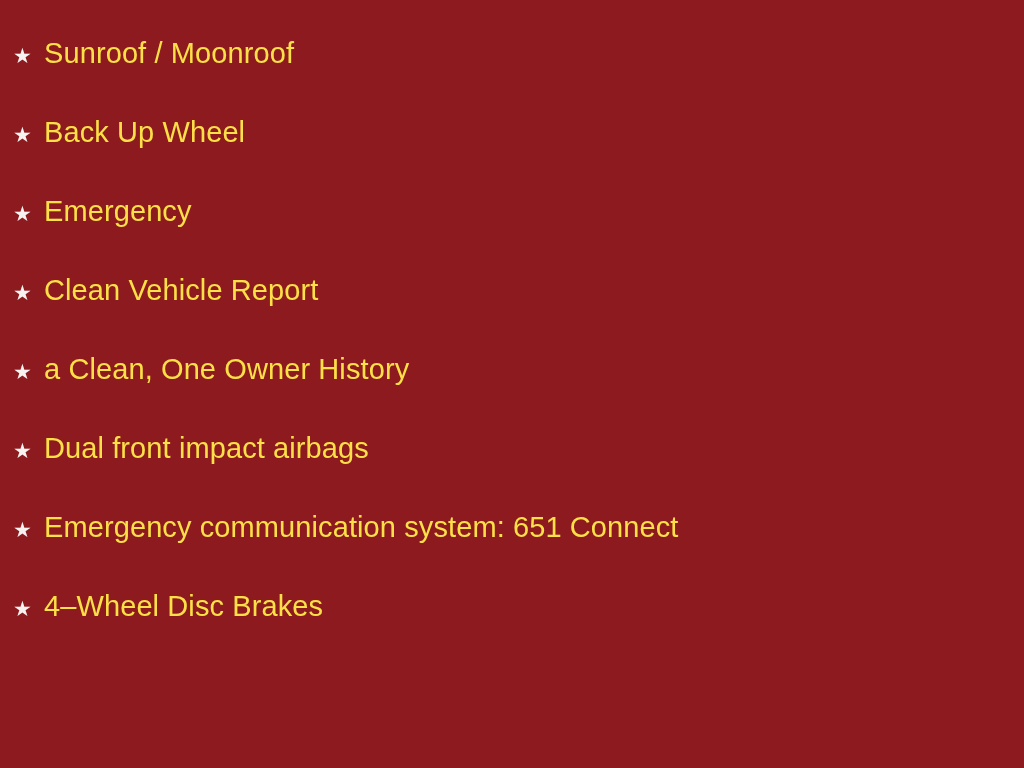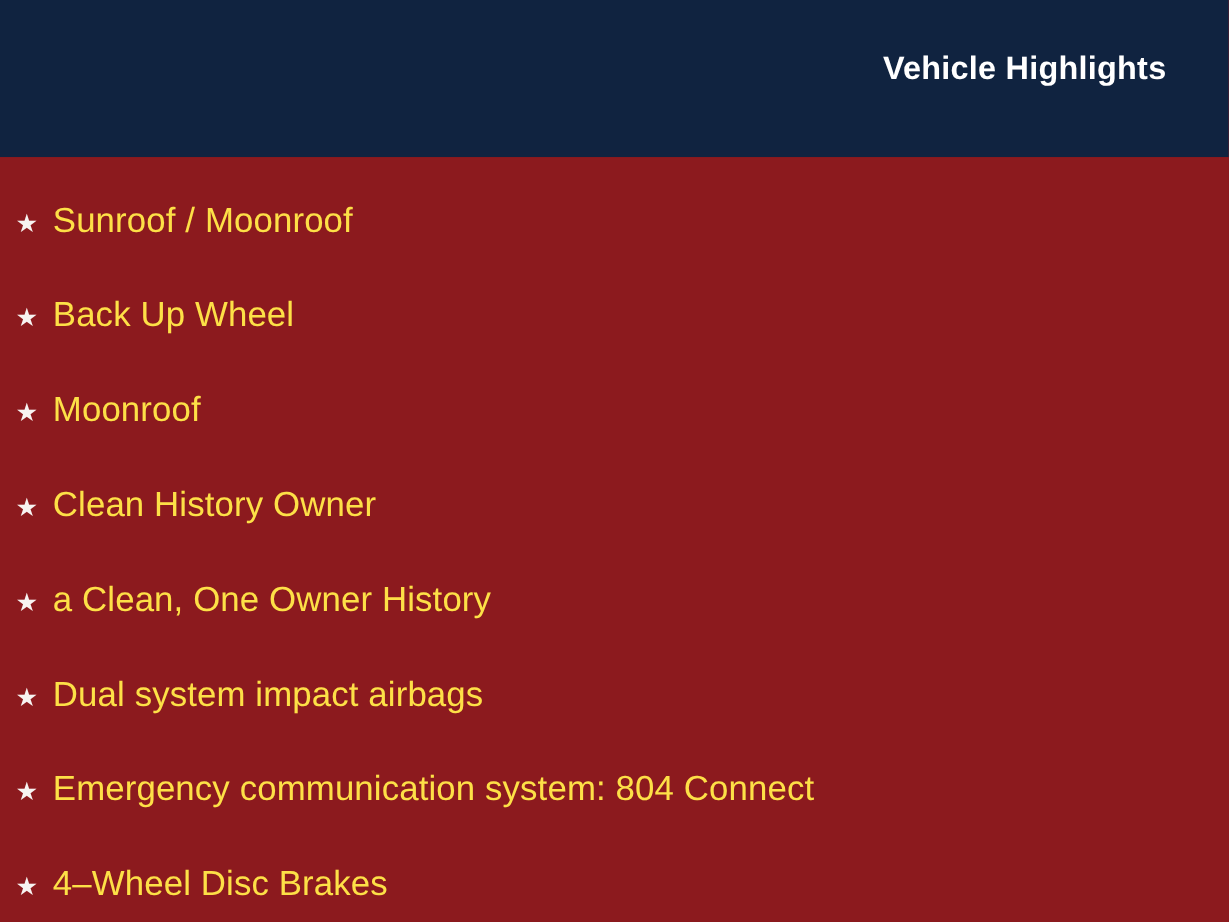--- a/index.html
+++ b/index.html
@@ -88,60 +88,57 @@
     line-height: 79px;
     letter-spacing: 0.1px;
     white-space: nowrap;
   }
 </style>
 </head>
 <body>
 
 <div class="slide">
 
-  <div class="header">
-    <div class="header-title">Vehicle Highlights</div>
-  </div>
 
   <div class="body">
     <ul class="highlight-list">
 
       <li class="highlight-item">
         <span class="bullet-star">★</span>
         <span class="highlight-text">Sunroof / Moonroof</span>
       </li>
 
       <li class="highlight-item">
         <span class="bullet-star">★</span>
         <span class="highlight-text">Back Up Wheel</span>
       </li>
 
       <li class="highlight-item">
         <span class="bullet-star">★</span>
-        <span class="highlight-text">Moonroof</span>
+        <span class="highlight-text">Emergency</span>
       </li>
 
       <li class="highlight-item">
         <span class="bullet-star">★</span>
-        <span class="highlight-text">Clean History Owner</span>
+        <span class="highlight-text">Clean Vehicle Report</span>
       </li>
 
       <li class="highlight-item">
         <span class="bullet-star">★</span>
         <span class="highlight-text">a Clean, One Owner History</span>
       </li>
 
       <li class="highlight-item">
         <span class="bullet-star">★</span>
-        <span class="highlight-text">Dual system impact airbags</span>
+        <span class="highlight-text">Dual front impact airbags</span>
       </li>
 
       <li class="highlight-item">
         <span class="bullet-star">★</span>
-        <span class="highlight-text">Emergency communication system: 804 Connect</span>
+        <span class="highlight-text">Emergency communication system: 651 Connect</span>
       </li>
 
       <li class="highlight-item">
         <span class="bullet-star">★</span>
         <span class="highlight-text">4–Wheel Disc Brakes</span>
       </li>
 
     </ul>
   </div>
 

